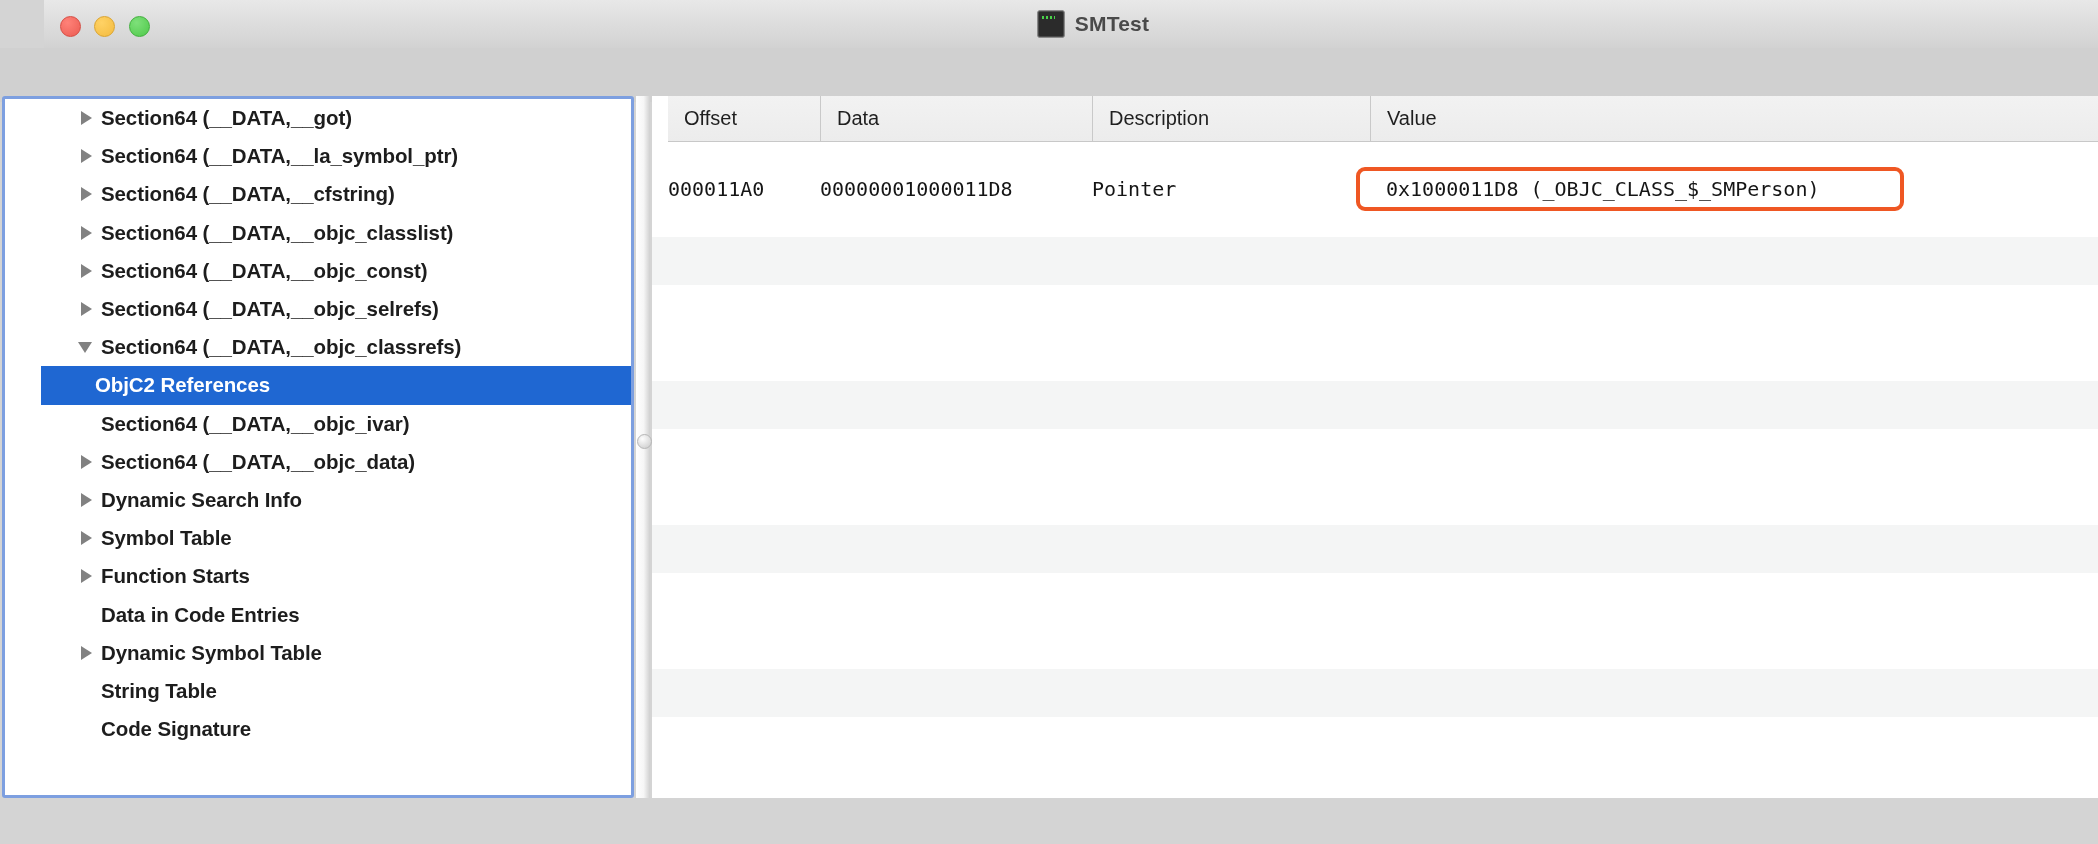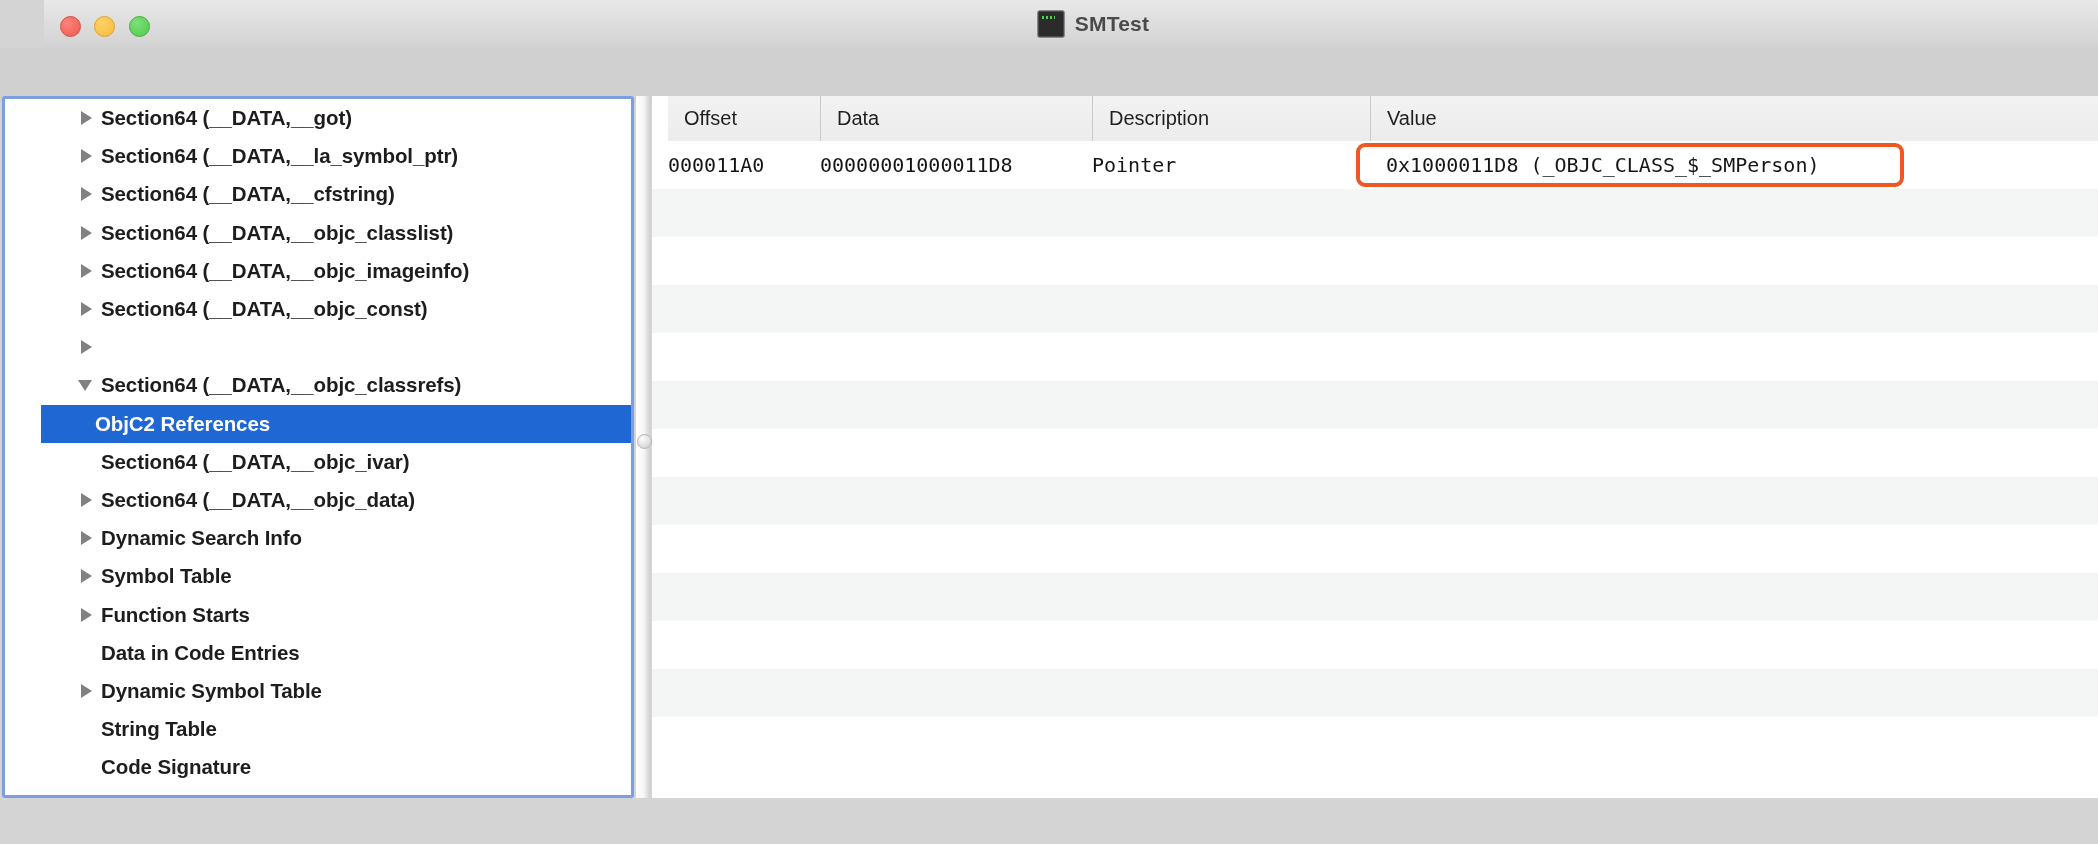--- a/index.html
+++ b/index.html
@@ -252,20 +252,21 @@
   #th-data   { width: 272px; }
   #th-desc   { width: 278px; }
   #th-value  { flex: 1 1 auto; }
 
   #table-body { position: absolute; left: 0; top: 45px; width: 1446px; bottom: 0; }
   .tr {
     height: 48px;
     display: flex;
     align-items: center;
     box-sizing: border-box;
+    margin-top: 24px;
   }
   .tr.odd  { background: #ffffff; }
   .tr.even { background: #f4f5f5; }
   .td {
     padding-left: 16px;
     box-sizing: border-box;
     font-family: "DejaVu Sans Mono", "Liberation Mono", monospace;
     font-size: 20px;
     color: #151515;
     white-space: nowrap;
@@ -354,28 +355,25 @@
         <div class="tree-row">
           <span class="disc closed"></span>
           <span class="tree-label">Section64 (__DATA,__cfstring)</span>
         </div>
         <div class="tree-row">
           <span class="disc closed"></span>
           <span class="tree-label">Section64 (__DATA,__objc_classlist)</span>
         </div>
         <div class="tree-row">
           <span class="disc closed"></span>
-          <span class="tree-label">Section64 (__DATA,__objc_imageinfo)</span>
-        </div>
-        <div class="tree-row">
-          <span class="disc closed"></span>
           <span class="tree-label">Section64 (__DATA,__objc_const)</span>
         </div>
         <div class="tree-row">
           <span class="disc closed"></span>
+          <span class="tree-label">Section64 (__DATA,__objc_selrefs)</span>
         </div>
         <div class="tree-row">
           <span class="disc open"></span>
           <span class="tree-label">Section64 (__DATA,__objc_classrefs)</span>
         </div>
         <div class="tree-row selected child">
           <span class="disc none"></span>
           <span class="tree-label">ObjC2 References</span>
         </div>
         <div class="tree-row">

